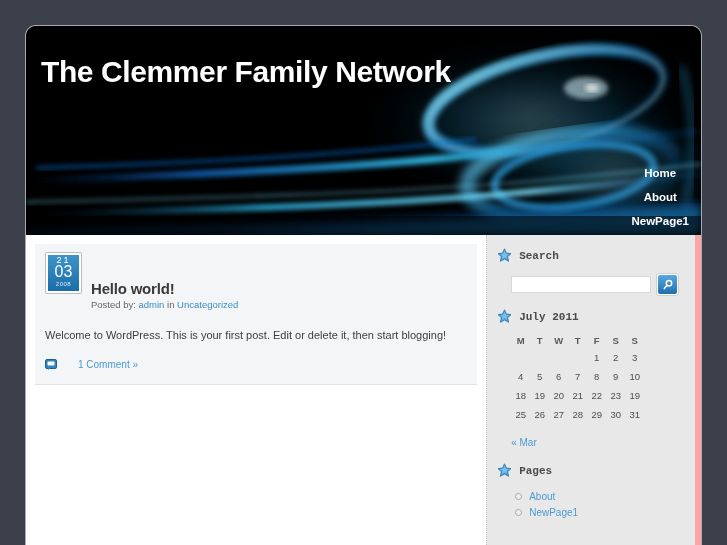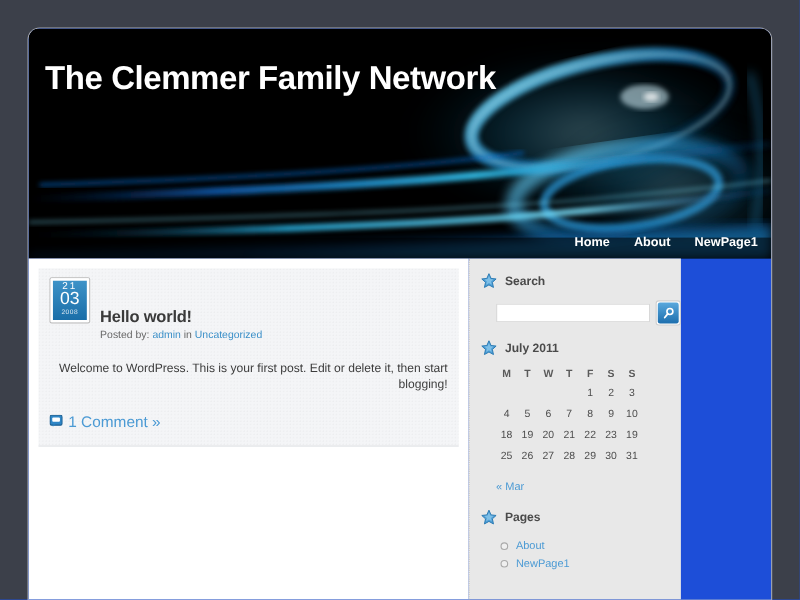--- a/index.html
+++ b/index.html
@@ -4,46 +4,46 @@
 <style>
   html,body{margin:0;padding:0;}
   body{
     width:727px;height:545px;overflow:hidden;
     background:#3c404a;
     font-family:"Liberation Sans",sans-serif;
     -webkit-font-smoothing:antialiased;
   }
   .page-frame{
     position:absolute;left:26px;top:26px;width:675px;height:519px;
-    background:#1d4ed8;
+    background:#fca5a5;
     border-radius:10px 10px 0 0;
     box-shadow:0 0 0 1px rgba(255,255,255,0.55);
     overflow:hidden;
   }
   
   .banner{
     position:relative;width:675px;height:209px;background:#000;
     border-radius:8px 8px 0 0;overflow:hidden;
   }
   .banner svg{position:absolute;left:0;top:0;}
   .site-title{
     position:absolute;left:15px;top:29px;
     font-size:30px;font-weight:bold;color:#ffffff;
     letter-spacing:-0.4px;white-space:nowrap;z-index:5;
   }
   .nav{
     position:absolute;right:12px;bottom:8px;z-index:6;
-    display:flex;gap:22px;align-items:center;
+    display:flex;gap:12px;align-items:center;flex-direction:column;
   }
   .nav a{
     color:#ffffff;font-size:11.5px;font-weight:bold;
     text-decoration:none;white-space:nowrap;
   }
   
-  .columns{position:absolute;left:0;top:209px;width:593px;height:310px;display:flex;}
+  .columns{position:absolute;left:0;top:209px;width:669px;height:310px;display:flex;}
   .content{
     width:465px;background:#ffffff;position:relative;
   }
   .sidebar{
     width:210px;background:#e8e8e8;
     border-left:1px dotted #c4c4c4;
     position:relative;
   }
   
   .post{
@@ -67,28 +67,28 @@
   .date-badge .d-big{font-size:16px;font-weight:normal;margin-top:-1px;}
   .date-badge .d-yr{font-size:6px;margin-top:1px;opacity:.85;letter-spacing:.5px;}
   .post-head{margin-left:46px;margin-top:28px;}
   .post-title{
     font-size:15px;font-weight:bold;color:#3a3a3a;margin:0 0 2px 0;
     letter-spacing:-0.2px;
   }
   .post-meta{font-size:9.5px;color:#666;}
   .post-meta a{color:#3a8fc8;text-decoration:none;}
   .post-excerpt{
-    margin:18px 0 0 0;font-size:11px;color:#3d3d3d;line-height:1.4;text-align:right;
+    margin:18px 0 0 0;font-size:11px;color:#3d3d3d;line-height:1.4;
   }
   .comment-row{margin-top:16px;display:flex;align-items:center;gap:5px;}
   .bubble-icon{width:12px;height:11px;display:block;}
-  .comment-link{font-size:14px;color:#4b9ad4;text-decoration:none;}
+  .comment-link{font-size:10px;color:#4b9ad4;text-decoration:none;margin-left:16px;}
   
   .widget{padding:13px 0 0 10px;}
-  .widget-head{display:flex;align-items:center;gap:7px;margin-bottom:10px;}
+  .widget-head{display:flex;align-items:center;gap:7px;margin-bottom:10px;font-family:Liberation Mono, monospace;}
   .star-icon{width:15px;height:15px;display:block;flex:0 0 auto;}
   .widget-title{font-size:11px;font-weight:bold;color:#4a4a4a;}
   .search-row{display:flex;align-items:center;gap:5px;padding-left:14px;}
   .search-input{
     width:132px;height:15px;background:#fff;border:1px solid #d8d8d8;
     outline:none;font-size:10px;color:#333;padding:0 3px;
     font-family:"Liberation Sans",sans-serif;
   }
   .search-btn{
     width:19px;height:19px;border:1px solid #cfcfcf;background:#ffffff;

